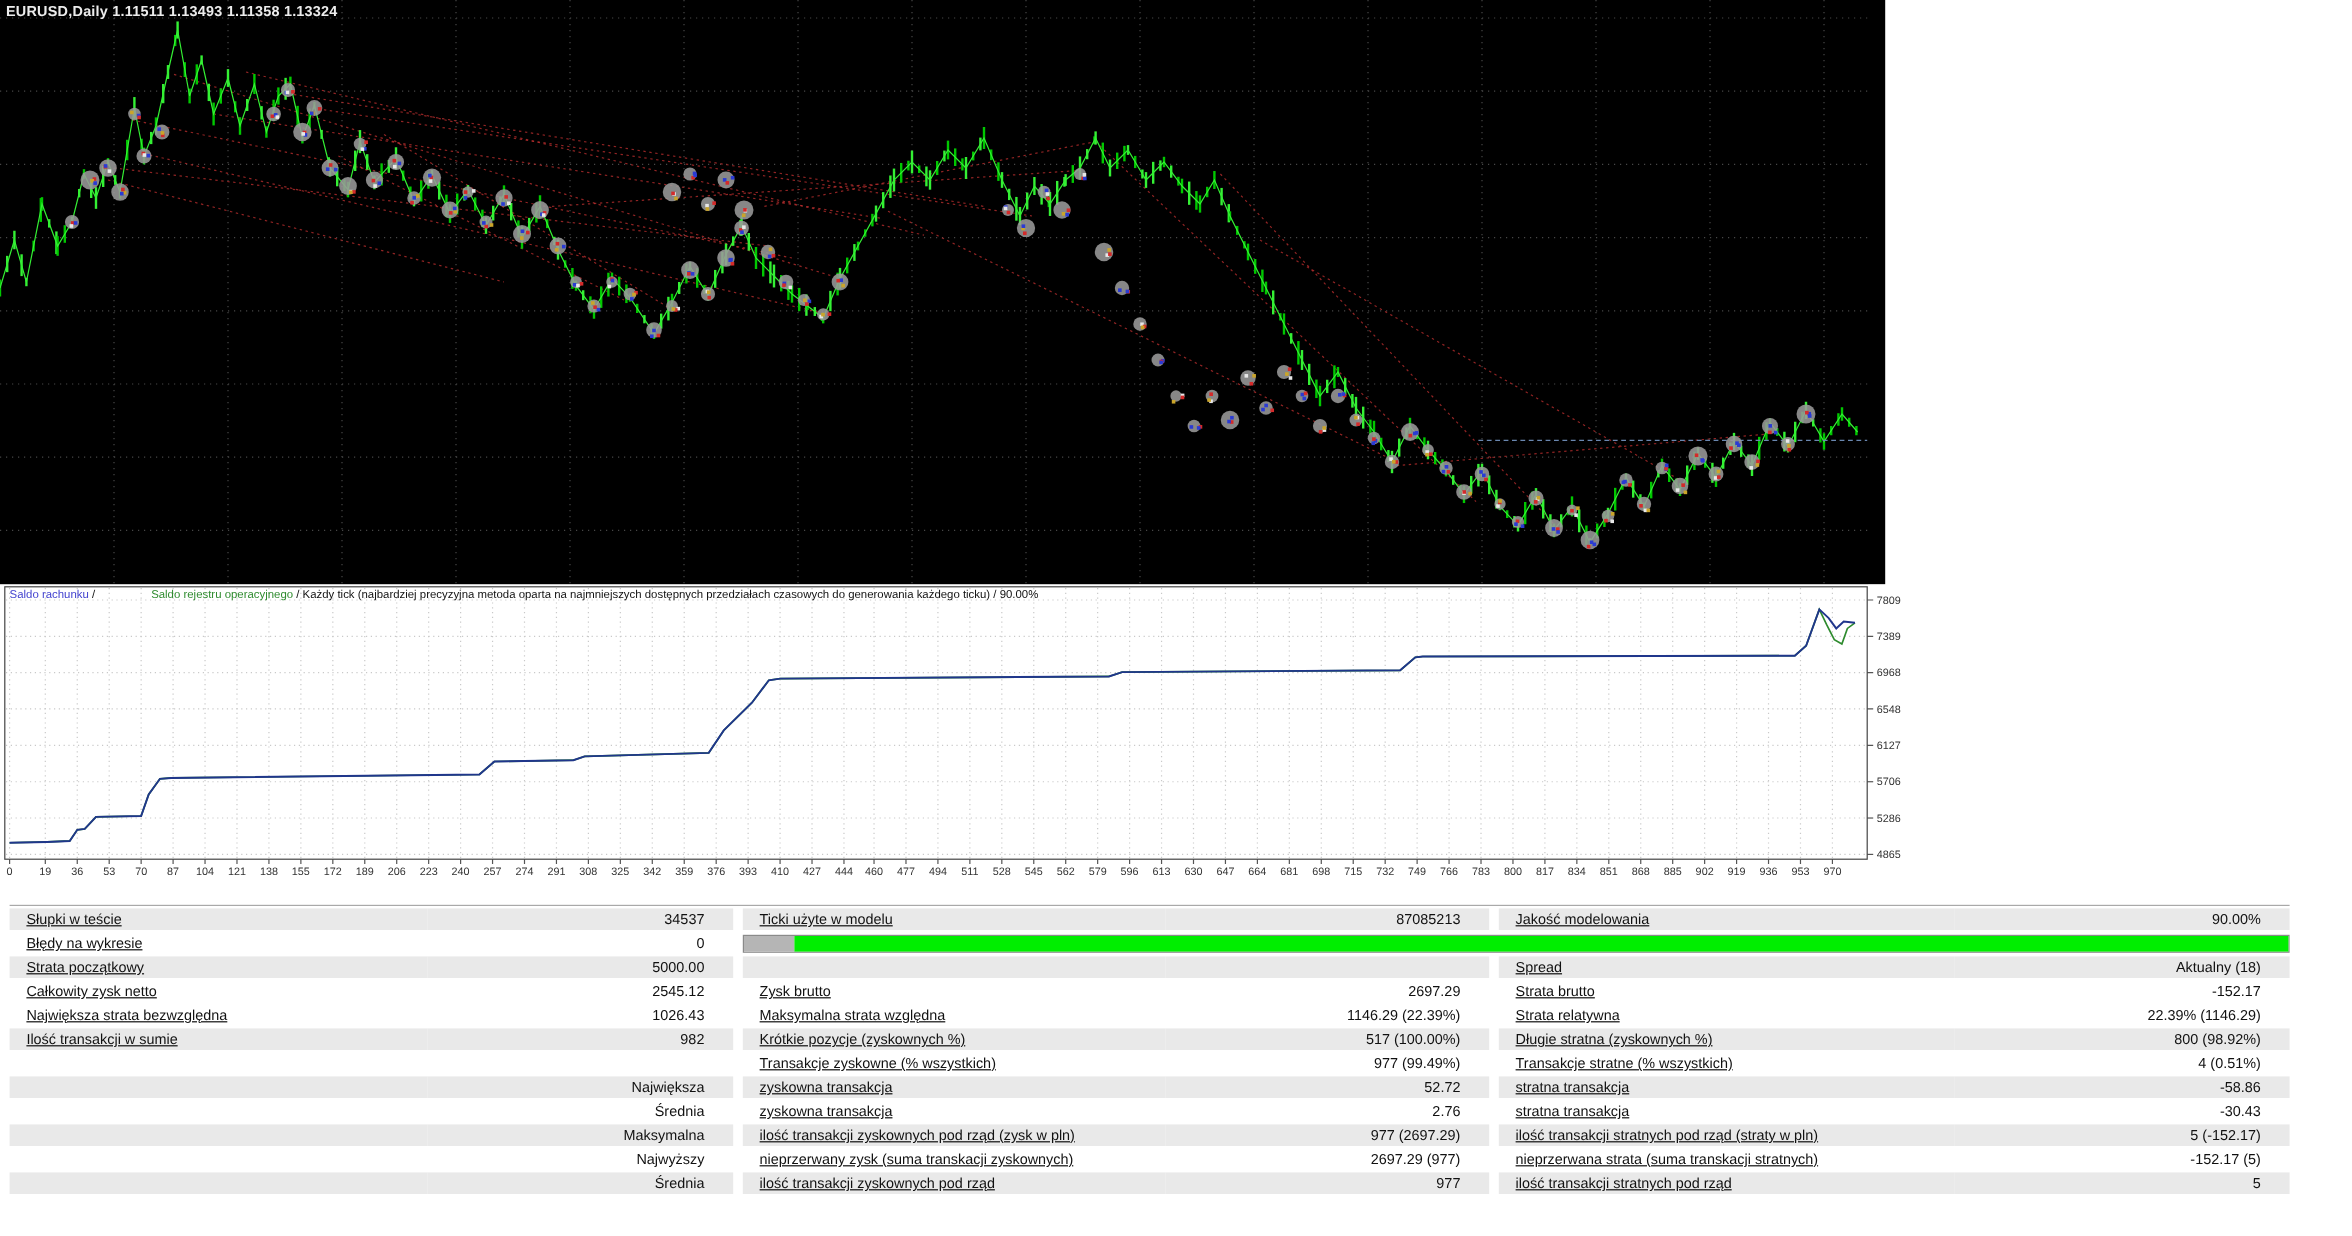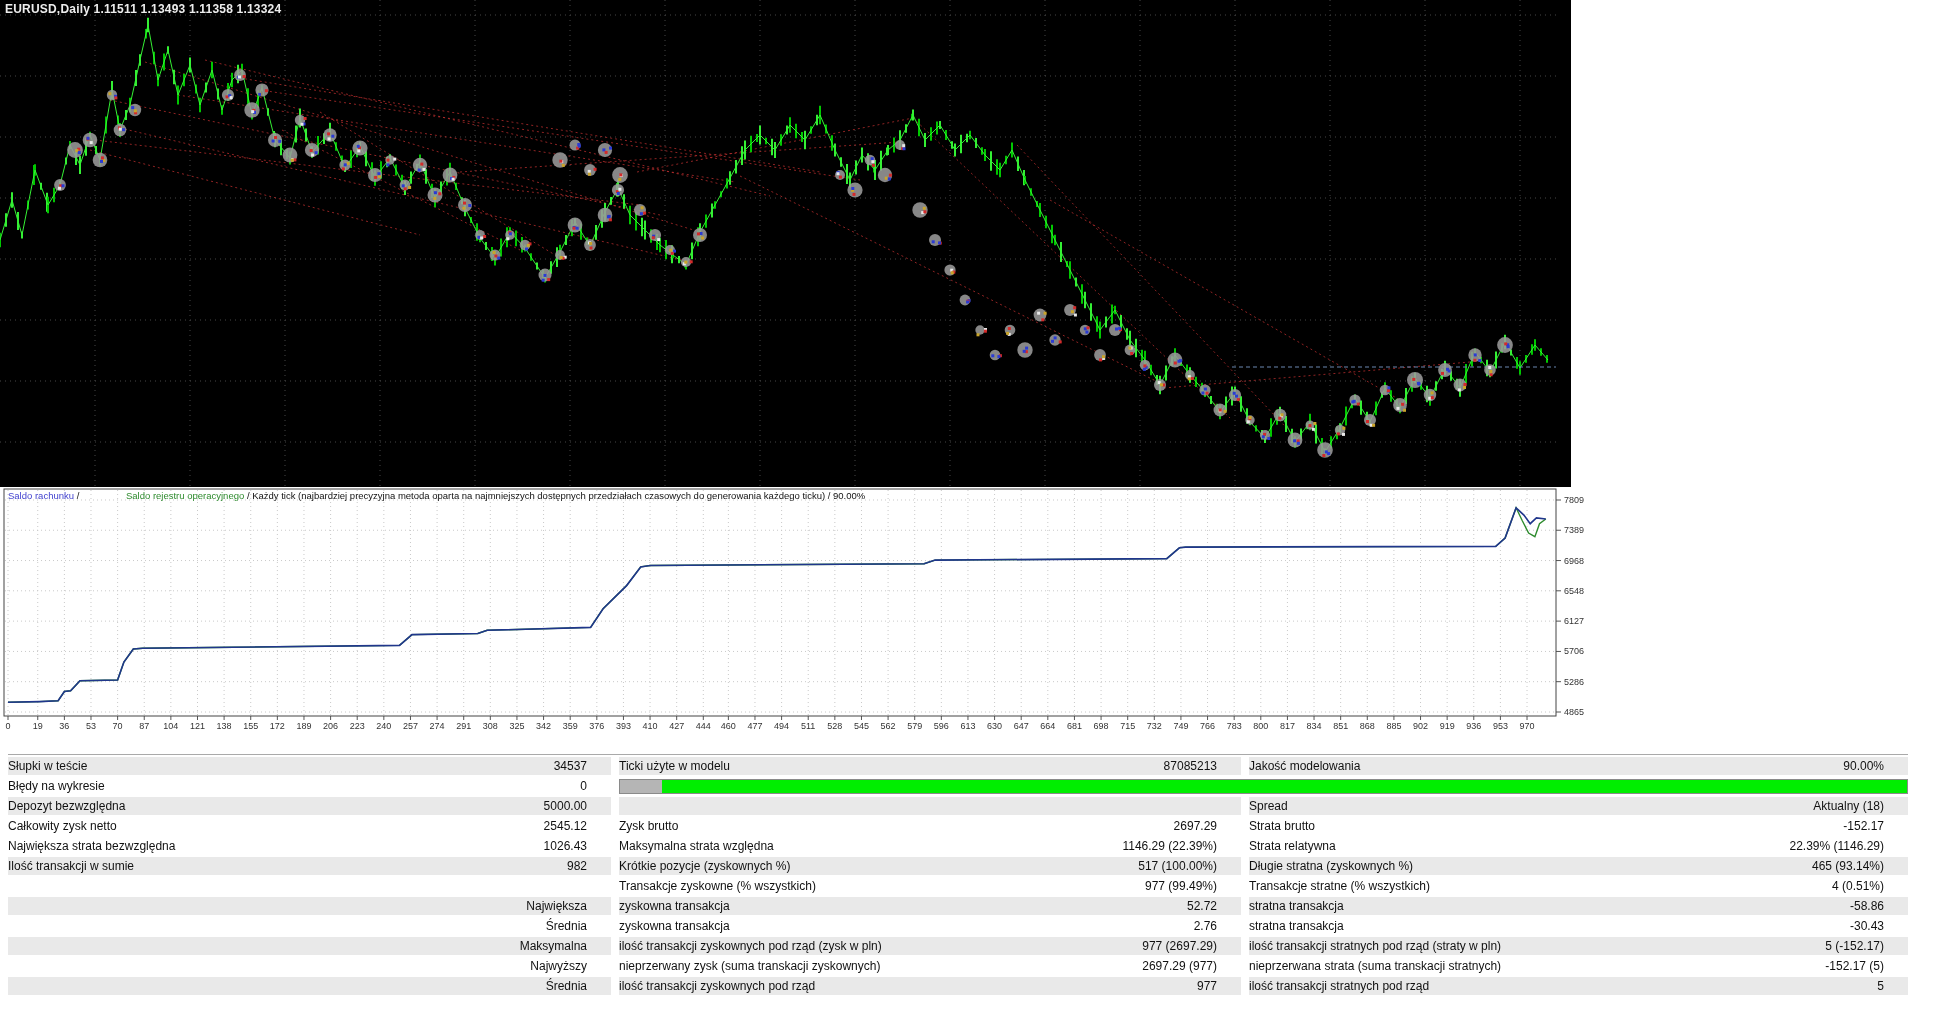--- a/index.html
+++ b/index.html
@@ -15,21 +15,21 @@
   .bal-header .blue{color:#4343cf;}
   .bal-header .green{color:#2e8b2e;margin-left:44px;}
   
   .report-top-line{position:absolute;left:8px;top:754px;width:1900px;height:1px;background:#a9a9a9;}
   .report-table{position:absolute;left:8px;top:757px;width:1900px;}
   .trow{display:grid;grid-template-columns:348px 255px 8px 352px 270px 8px 380px 279px;
         height:18px;line-height:18px;margin-bottom:2px;font-size:12px;color:#111;}
   .trow .c{background:#fff;overflow:hidden;white-space:nowrap;}
   .trow.gray .c{background:#e9e9e9;}
   .trow .gap{background:transparent;}
-  .lab{}
+  .lab{padding-left:14px;text-decoration:underline;}
   .val{text-align:right;padding-right:24px;}
   .bar-wrap{grid-column:4/9;display:flex;align-items:center;background:#fff;}
   .qbar{display:flex;width:100%;height:15px;border:1px solid #8a8a8a;box-sizing:border-box;}
   .qbar .g1{width:42px;}
   .qbar .g2{flex:1;}
 </style>
 </head>
 <body>
 
 <div class="screen">
@@ -1161,21 +1161,21 @@
         <div class="c val">0</div>
         <div class="gap"></div>
         <div class="bar-wrap">
           <div class="qbar">
             <div class="g1" style="background: rgb(181, 181, 181);"></div>
             <div class="g2" style="background: rgb(0, 238, 0);"></div>
           </div>
         </div>
       </div>
       <div class="trow gray">
-        <div class="c lab">Depozyt bezwzględna</div>
+        <div class="c lab">Strata początkowy</div>
         <div class="c val">5000.00</div>
         <div class="gap"></div>
         <div class="c lab"></div>
         <div class="c val"></div>
         <div class="gap"></div>
         <div class="c lab">Spread</div>
         <div class="c val">Aktualny (18)</div>
       </div>
       <div class="trow">
         <div class="c lab">Całkowity zysk netto</div>
@@ -1198,21 +1198,21 @@
         <div class="c val">22.39% (1146.29)</div>
       </div>
       <div class="trow gray">
         <div class="c lab">Ilość transakcji w sumie</div>
         <div class="c val">982</div>
         <div class="gap"></div>
         <div class="c lab">Krótkie pozycje (zyskownych %)</div>
         <div class="c val">517 (100.00%)</div>
         <div class="gap"></div>
         <div class="c lab">Długie stratna (zyskownych %)</div>
-        <div class="c val">465 (93.14%)</div>
+        <div class="c val">800 (98.92%)</div>
       </div>
       <div class="trow">
         <div class="c lab"></div>
         <div class="c val"></div>
         <div class="gap"></div>
         <div class="c lab">Transakcje zyskowne (% wszystkich)</div>
         <div class="c val">977 (99.49%)</div>
         <div class="gap"></div>
         <div class="c lab">Transakcje stratne (% wszystkich)</div>
         <div class="c val">4 (0.51%)</div>

